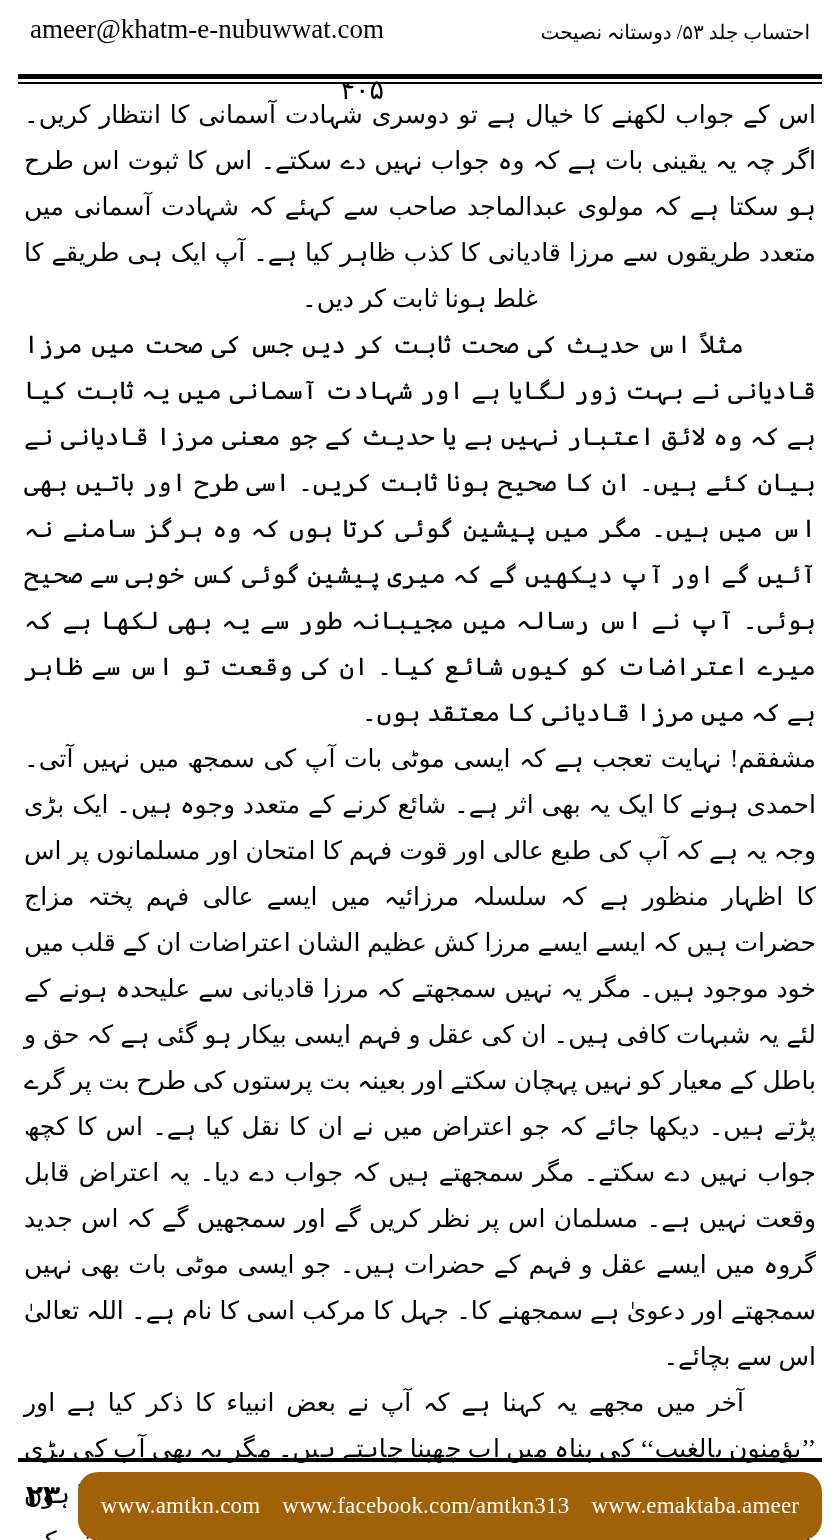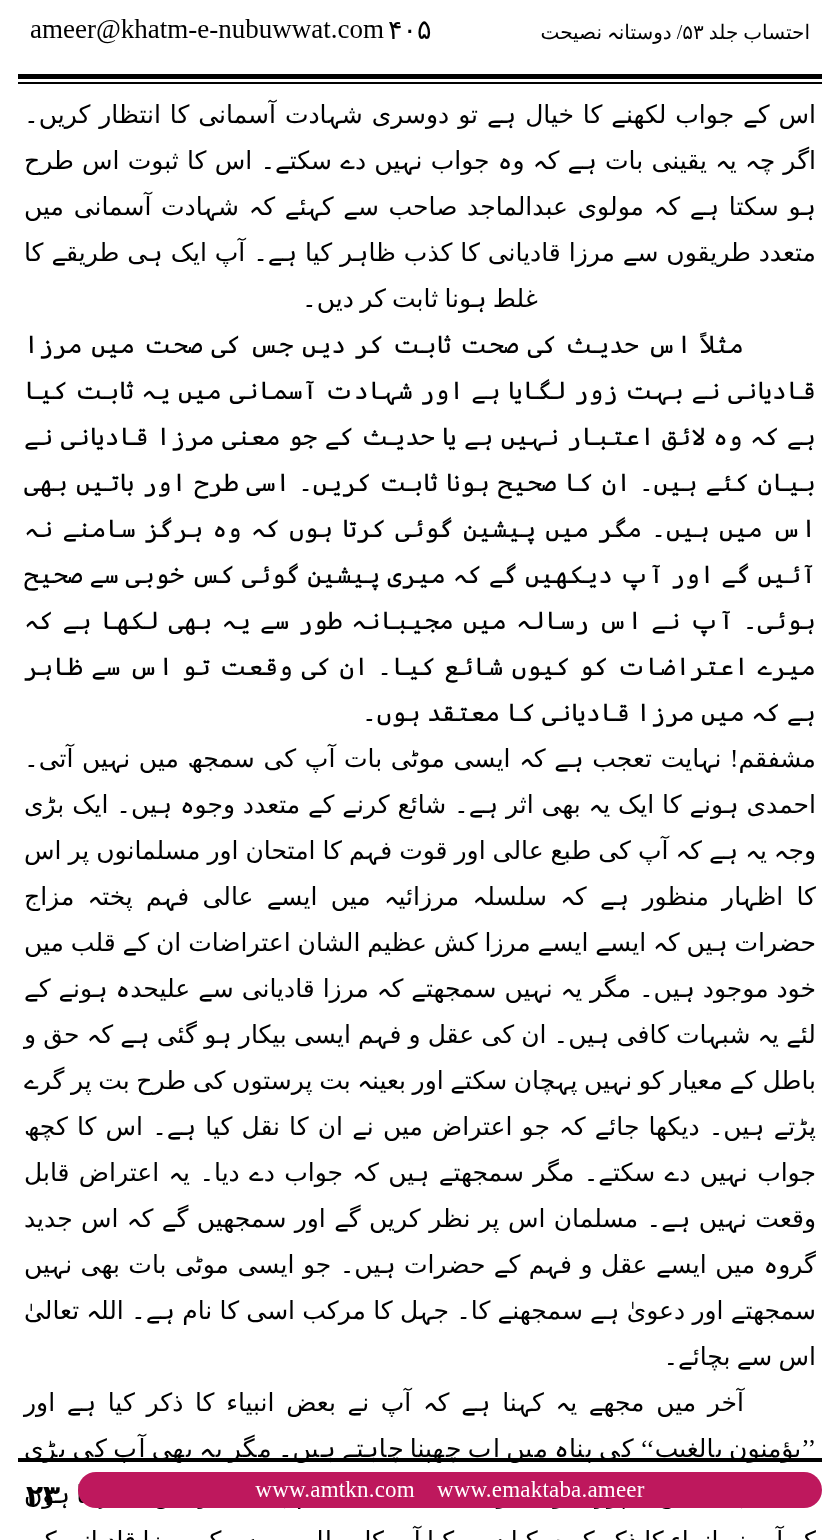--- a/index.html
+++ b/index.html
@@ -34,21 +34,22 @@
     padding: 14px 30px 0 30px;
     box-sizing: border-box;
   }
   .header-left {
     font-family: "Liberation Serif", "DejaVu Serif", serif;
     font-size: 27px;
     letter-spacing: 0px;
     white-space: nowrap;
     display: flex;
     align-items: flex-end;
-    gap: 4px;
+    gap: 29px;
+    flex-direction: column;
   }
   .header-email {
     font-size: 27px;
   }
   .header-page-no {
     font-family: "DejaVu Sans", sans-serif;
     font-size: 27px;
     direction: rtl;
   }
   .header-right {
@@ -118,22 +119,22 @@
     right: 18px;
     top: 4px;
     height: 4px;
     background: #000;
   }
   .footer-bar {
     position: absolute;
     left: 78px;
     right: 18px;
     top: 18px;
-    height: 36px;
-    background: #be185d;
+    height: 68px;
+    background: #a16207;
     color: #fff;
     display: flex;
     align-items: center;
     justify-content: center;
     font-family: "Liberation Serif", "DejaVu Serif", serif;
     font-size: 23px;
     letter-spacing: 0.2px;
     border-radius: 20px;
   }
   .footer-links {
@@ -177,18 +178,19 @@
     <p class="para last-right">مشفقم! نہایت تعجب ہے کہ ایسی موٹی بات آپ کی سمجھ میں نہیں آتی۔ احمدی ہونے کا ایک یہ بھی اثر ہے۔ شائع کرنے کے متعدد وجوہ ہیں۔ ایک بڑی وجہ یہ ہے کہ آپ کی طبع عالی اور قوت فہم کا امتحان اور مسلمانوں پر اس کا اظہار منظور ہے کہ سلسلہ مرزائیہ میں ایسے عالی فہم پختہ مزاج حضرات ہیں کہ ایسے ایسے مرزا کش عظیم الشان اعتراضات ان کے قلب میں خود موجود ہیں۔ مگر یہ نہیں سمجھتے کہ مرزا قادیانی سے علیحدہ ہونے کے لئے یہ شبہات کافی ہیں۔ ان کی عقل و فہم ایسی بیکار ہو گئی ہے کہ حق و باطل کے معیار کو نہیں پہچان سکتے اور بعینہ بت پرستوں کی طرح بت پر گرے پڑتے ہیں۔ دیکھا جائے کہ جو اعتراض میں نے ان کا نقل کیا ہے۔ اس کا کچھ جواب نہیں دے سکتے۔ مگر سمجھتے ہیں کہ جواب دے دیا۔ یہ اعتراض قابل وقعت نہیں ہے۔ مسلمان اس پر نظر کریں گے اور سمجھیں گے کہ اس جدید گروہ میں ایسے عقل و فہم کے حضرات ہیں۔ جو ایسی موٹی بات بھی نہیں سمجھتے اور دعویٰ ہے سمجھنے کا۔ جہل کا مرکب اسی کا نام ہے۔ اللہ تعالیٰ اس سے بچائے۔</p>
     <p class="para indent-start last-right">آخر میں مجھے یہ کہنا ہے کہ آپ نے بعض انبیاء کا ذکر کیا ہے اور ’’یؤمنون بالغیب‘‘ کی پناہ میں اب چھپنا چاہتے ہیں۔ مگر یہ بھی آپ کی بڑی غلطی ہے۔ اس کا پورا جواب تو حقانی علماء کا کام ہے۔ مگر میں یہ کہتا ہوں کہ آپ نے انبیاء کا ذکر کیوں کیا ہے۔ کیا آپ کا مطلب یہ ہے کہ مرزا قادیانی کی حالت ان انبیاء کے مثل ہے جس طرح ان انبیاء پر اعتراضات کئے گئے۔ اسی طرح مرزا قادیانی پر کئے گئے۔ اس کے جواب میں میں وہی کہوں گا کہ یہ سب</p>
   </div>
 
   <div class="footer">
     <div class="footer-rule"></div>
     <div class="page-number-box">۲۳</div>
     <div class="footer-bar">
       <div class="footer-links">
         <span>www.amtkn.com</span>
+        <span>www.facebook.com/amtkn313</span>
         <span>www.emaktaba.ameer</span>
       </div>
     </div>
   </div>
 
 </div>
 
 </body></html>

